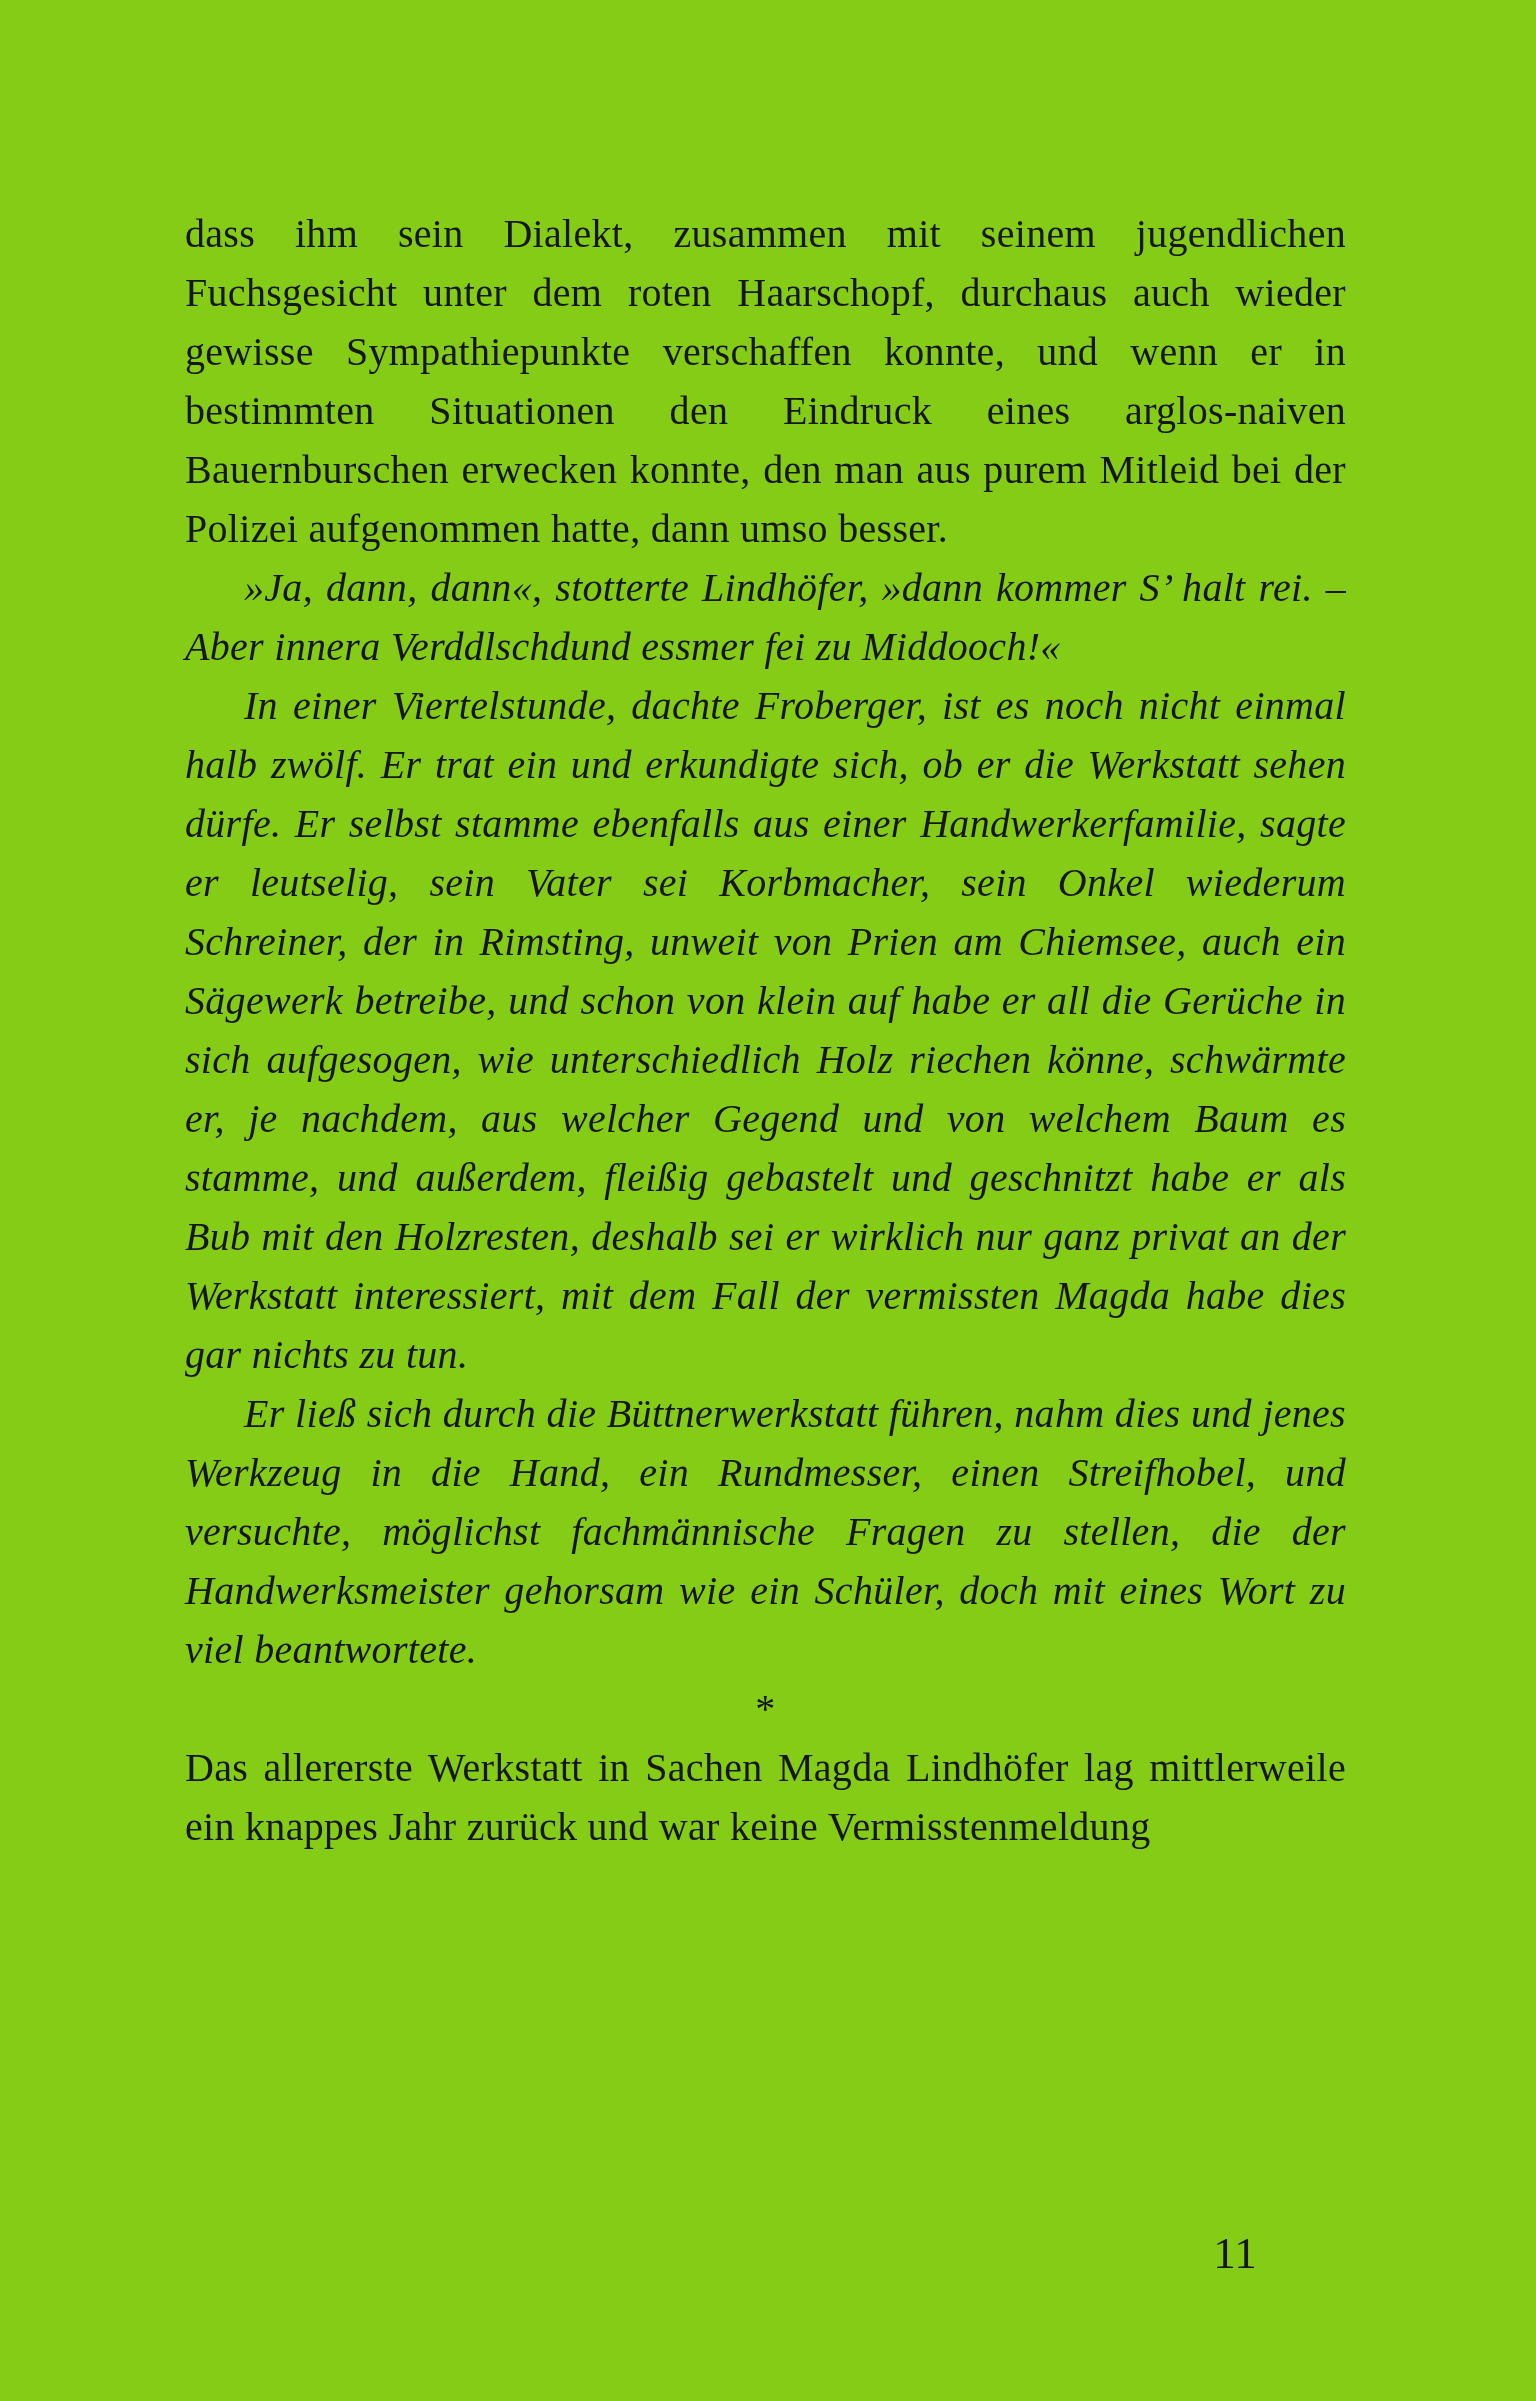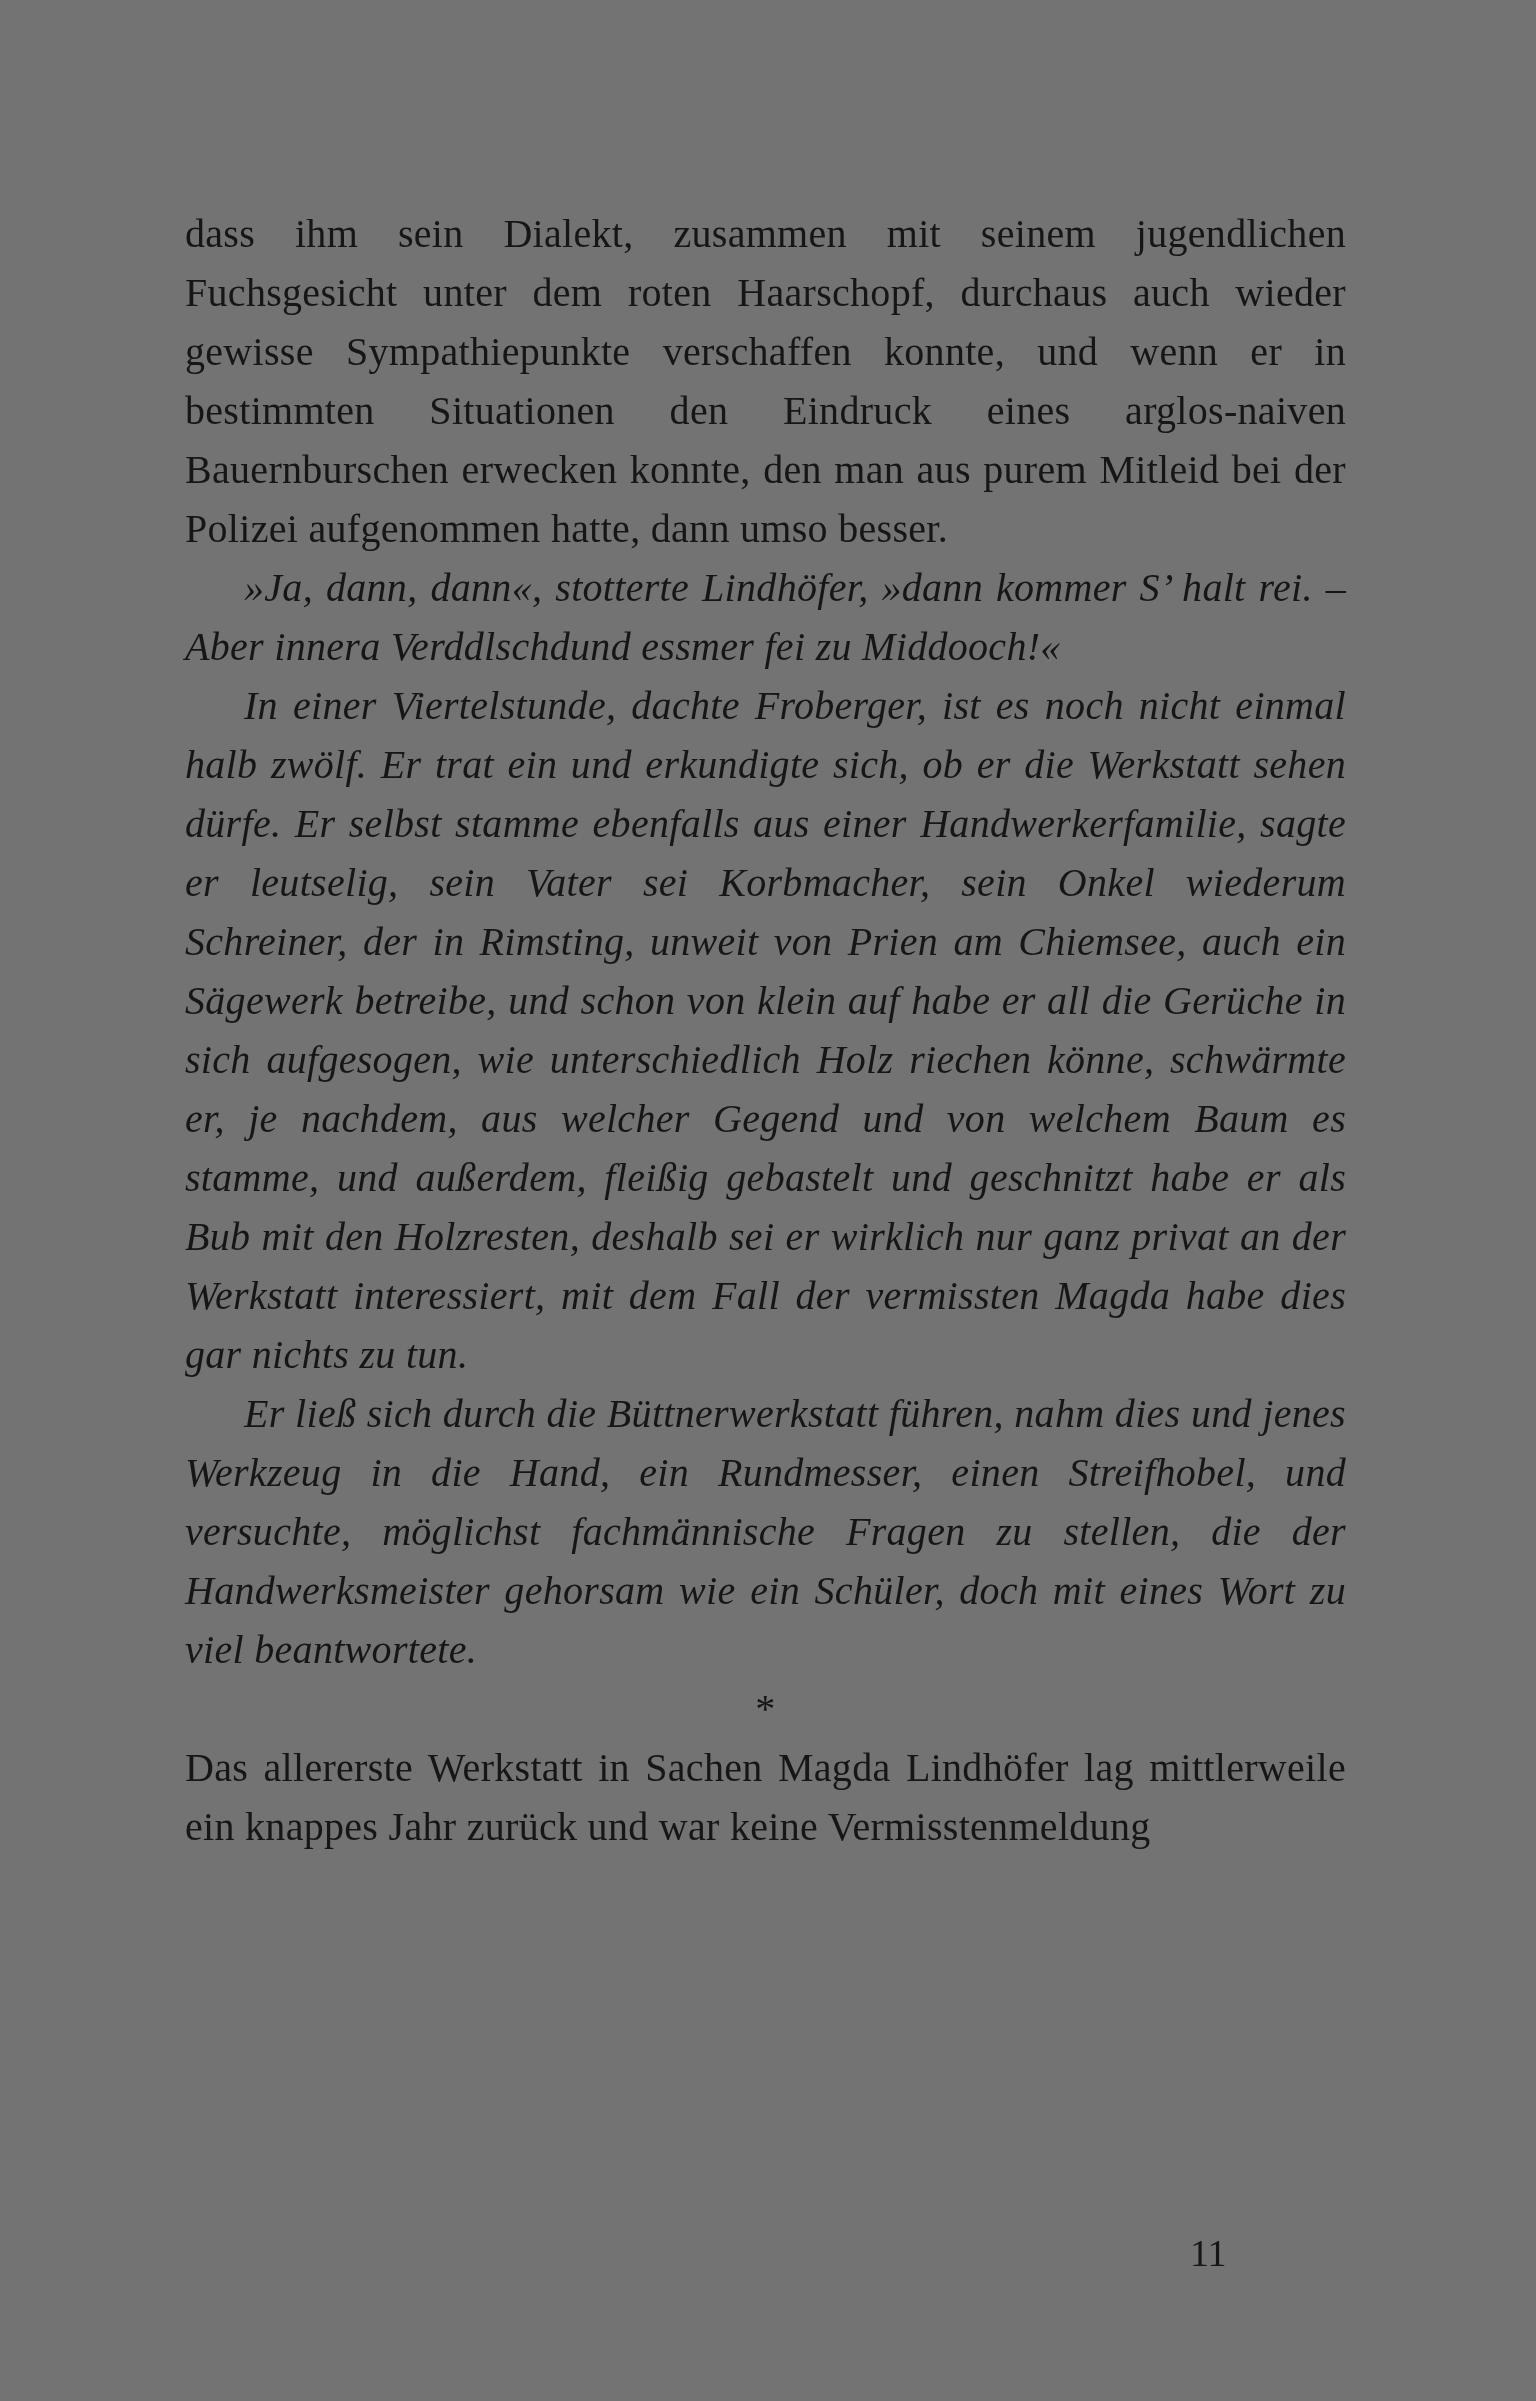--- a/index.html
+++ b/index.html
@@ -10,21 +10,21 @@
   body {
     width: 1536px;
     height: 2401px;
     font-family: "Liberation Serif", "DejaVu Serif", serif;
     color: #161616;
   }
   .page {
     position: relative;
     width: 1536px;
     height: 2401px;
-    background: #737373;
+    background: #84cc16;
     overflow: hidden;
   }
   .text-block {
     position: absolute;
     left: 185px;
     top: 204px;
     width: 1161px;
     font-size: 40px;
     line-height: 59px;
     text-align: justify;
@@ -45,22 +45,22 @@
     text-indent: 0;
     margin: 46px 0 52px 0;
     font-size: 40px;
     line-height: 59px;
   }
   .page-number {
     position: absolute;
     top: 2232px;
     left: 1190px;
     width: 90px;
-    text-align: left;
-    font-size: 38px;
+    text-align: center;
+    font-size: 45px;
     line-height: 42px;
     color: #161616;
     font-family: Liberation Serif, serif;
   }
 </style>
 </head>
 <body>
 
 <div class="page">
 

